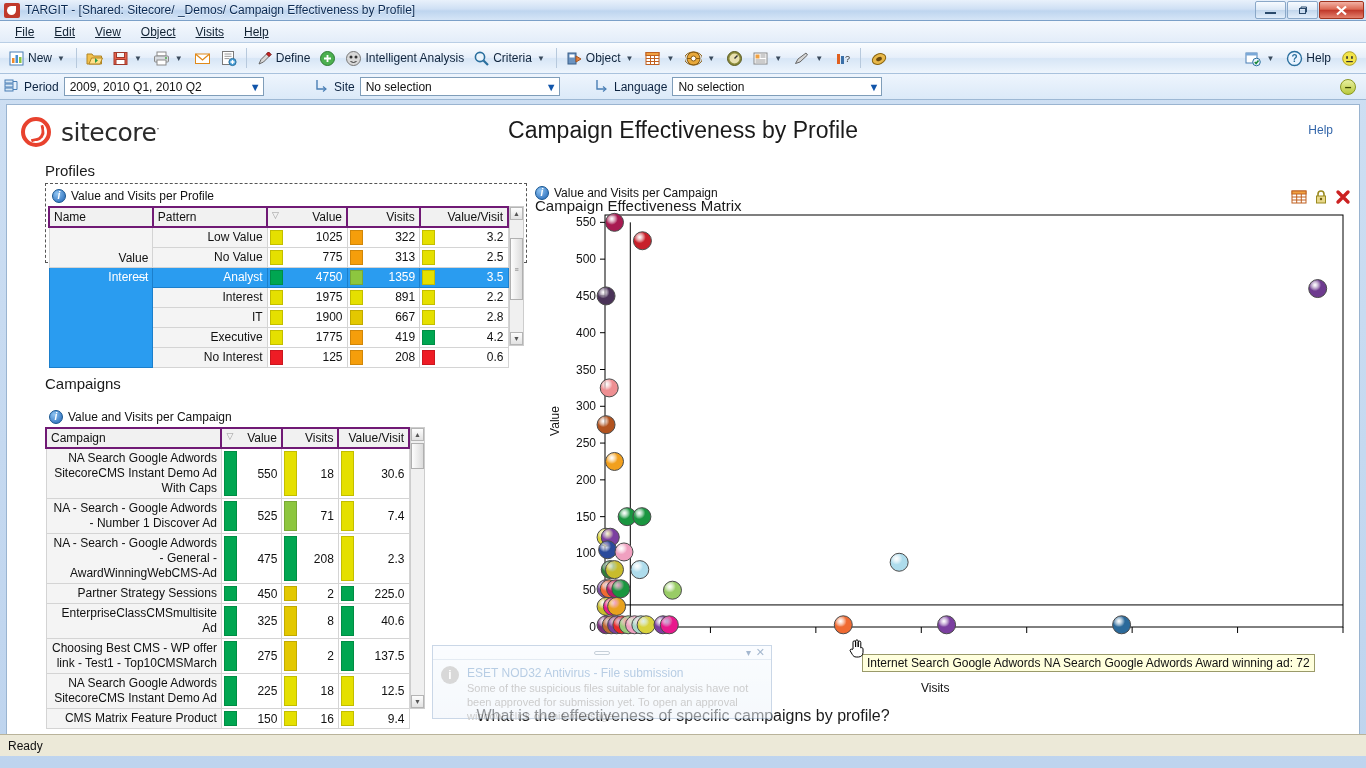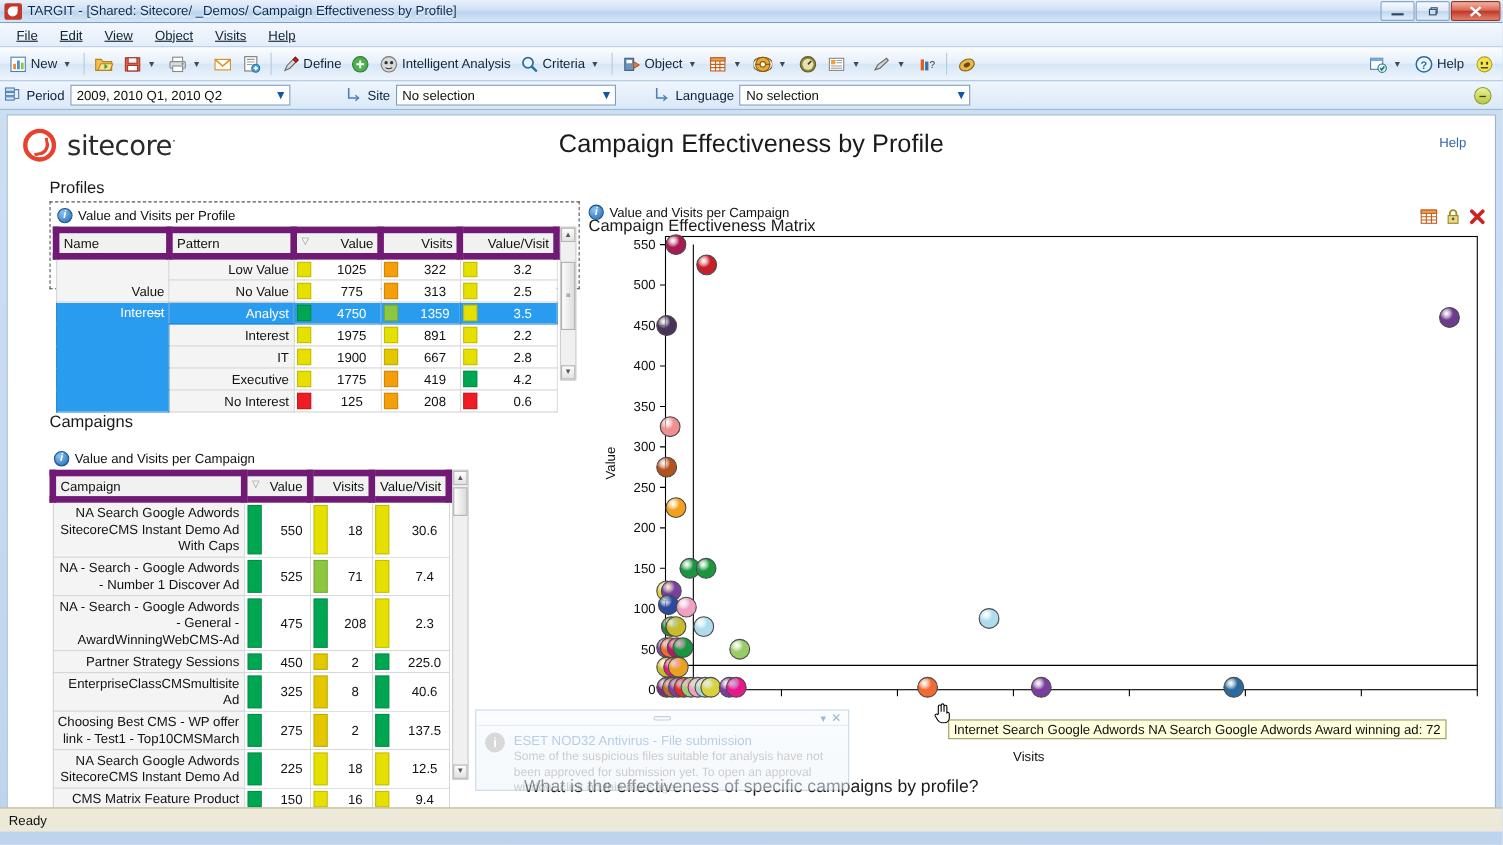--- a/index.html
+++ b/index.html
@@ -144,30 +144,30 @@
 
   
   .dashed-frame {
     border:1px dashed #555;
     background:#fff;
   }
 
   
   table.grid { border-collapse:collapse; width:100%; font-size:12px; table-layout:fixed;}
   table.grid th {
-    background:#f1f1f1; border:6px solid #701a75; font-weight:normal;
+    background:#f1f1f1; border:2px solid #701a75; font-weight:normal;
     color:#111; padding:2px 4px; text-align:right; height:19px;
   }
   table.grid th.l { text-align:left; }
   table.grid td {
     border:1px solid #d4d4d4; padding:2px 4px; height:20px; color:#111;
     background:#fff; vertical-align:middle;
   }
   table.grid td.l { text-align:right; background:#f4f4f4;}
-  table.grid td.num { text-align:center; position:relative; padding-left:30px;}
+  table.grid td.num { text-align:right; position:relative; padding-left:30px;}
   .swatch {
     position:absolute; left:2px; top:2px; bottom:2px; width:13px;
     border:1px solid rgba(0,0,0,.15);
   }
   tr.sel td { background:#2a9cf0 !important; color:#fff; border-color:#1b7fcc;}
   tr.sel td.l { background:#2a9cf0 !important; }
 
   .sortmark { font-size:9px; color:#999; float:left; }
 
   

